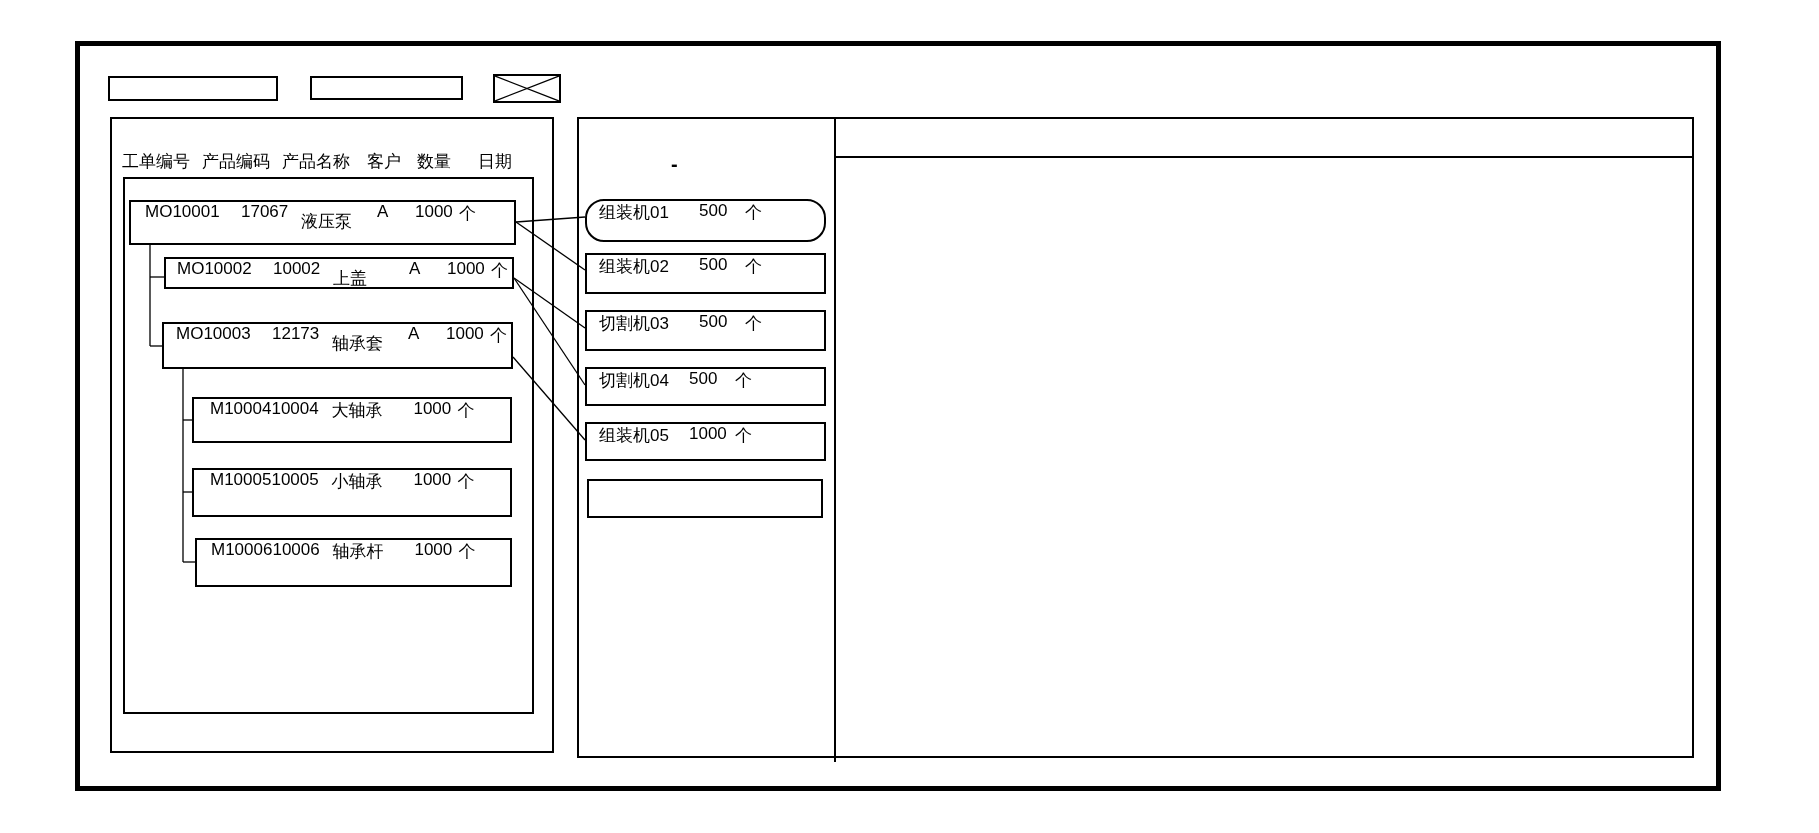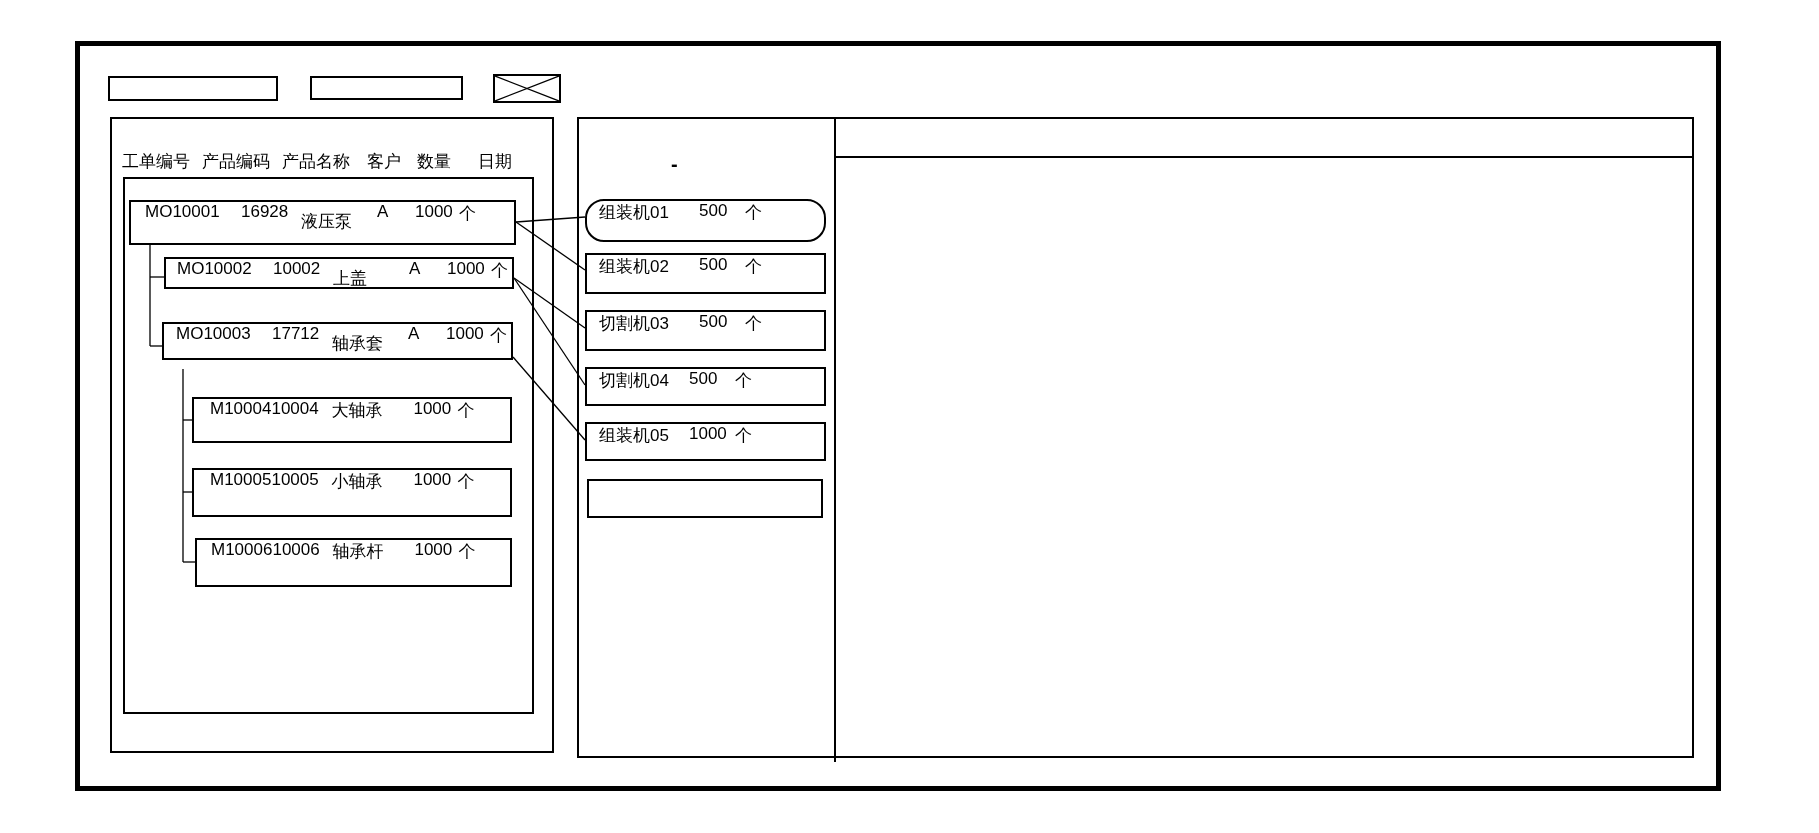--- a/index.html
+++ b/index.html
@@ -46,39 +46,39 @@
 <div class="hdr" style="left:202px;top:150px;">产品编码</div>
 <div class="hdr" style="left:282px;top:150px;">产品名称</div>
 <div class="hdr" style="left:367px;top:150px;">客户</div>
 <div class="hdr" style="left:417px;top:150px;">数量</div>
 <div class="hdr" style="left:478px;top:150px;">日期</div>
 
 <div class="abs box1" style="left:123px;top:177px;width:411px;height:537px;"></div>
 
 <div class="abs box1 row" style="left:129px;top:200px;width:387px;height:45px;padding-left:14px;">
   <span class="f-no">MO10001</span>
-  <span class="f-code">16928</span>
+  <span class="f-code">17067</span>
   <span class="f-name">液压泵</span>
   <span class="f-cust">A</span>
   <span class="f-qty">1000</span>
   <span>个</span>
 </div>
 
 <div class="abs box1 row" style="left:164px;top:257px;width:350px;height:32px;padding-left:11px;">
   <span class="f-no">MO10002</span>
   <span class="f-code">10002</span>
   <span class="f-name">上盖</span>
   <span class="f-cust">A</span>
   <span class="f-qty">1000</span>
   <span>个</span>
 </div>
 
-<div class="abs box1 row" style="left:162px;top:322px;width:351px;height:38px;padding-left:12px;">
+<div class="abs box1 row" style="left:162px;top:322px;width:351px;height:47px;padding-left:12px;">
   <span class="f-no">MO10003</span>
-  <span class="f-code">17712</span>
+  <span class="f-code">12173</span>
   <span class="f-name">轴承套</span>
   <span class="f-cust">A</span>
   <span class="f-qty">1000</span>
   <span>个</span>
 </div>
 
 <div class="abs box1 row" style="left:192px;top:397px;width:320px;height:46px;padding-left:16px;">
   <span class="f-no2">M10004</span>
   <span class="f-code">10004</span>
   <span class="f-name2">大轴承</span>

